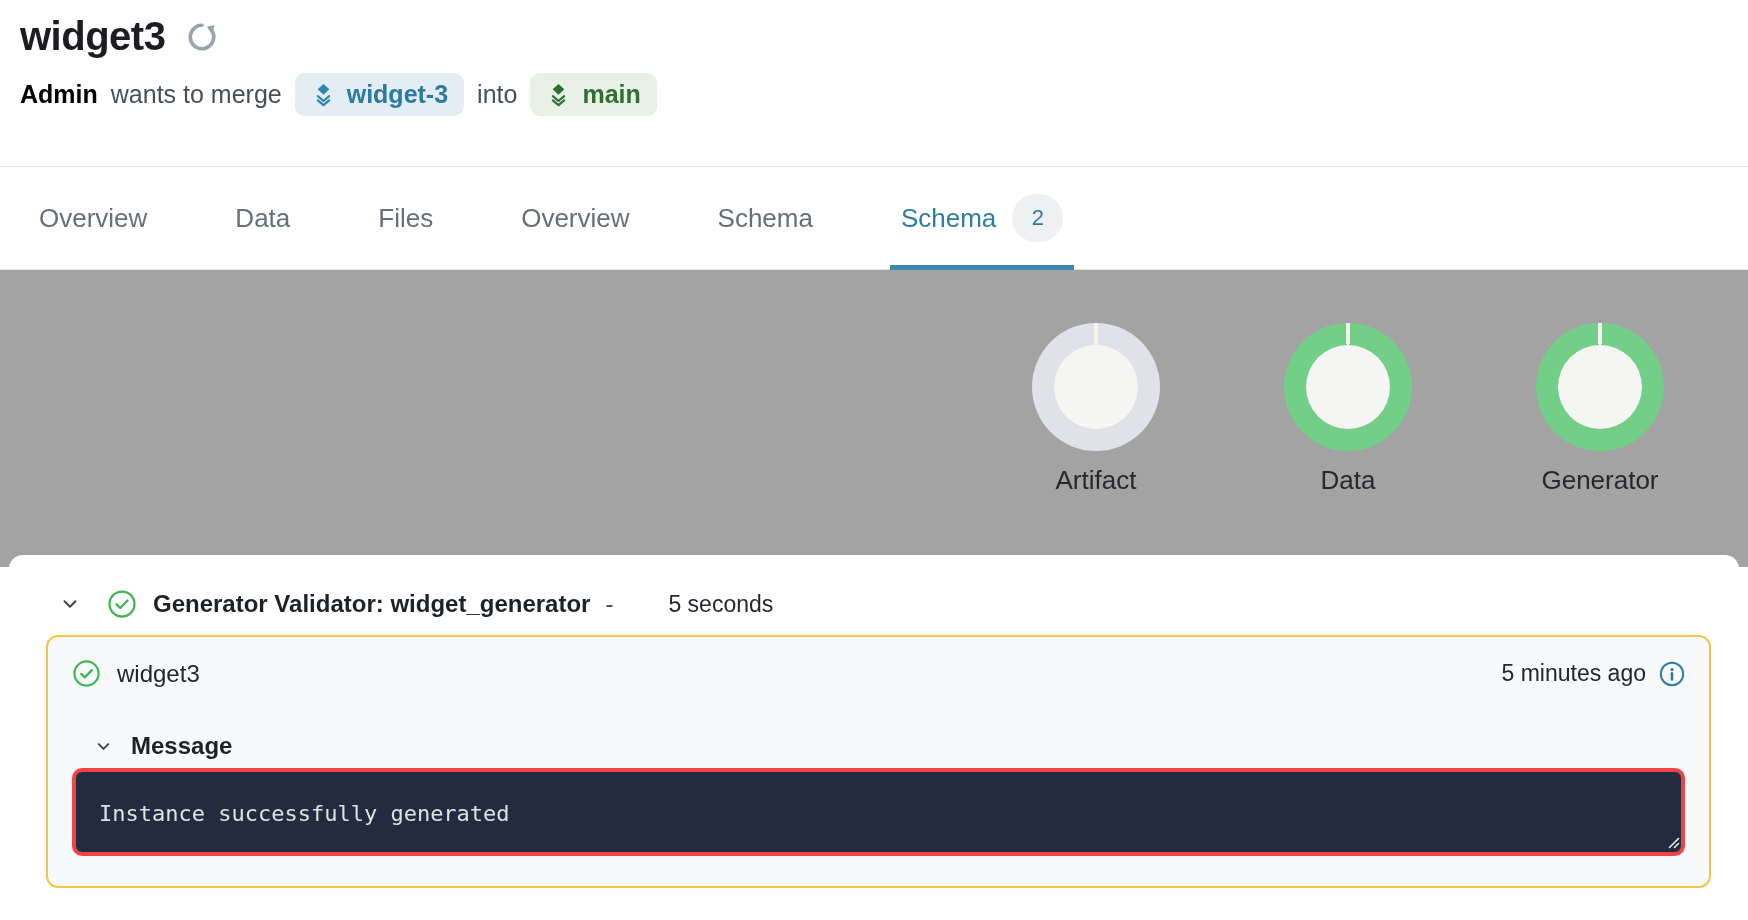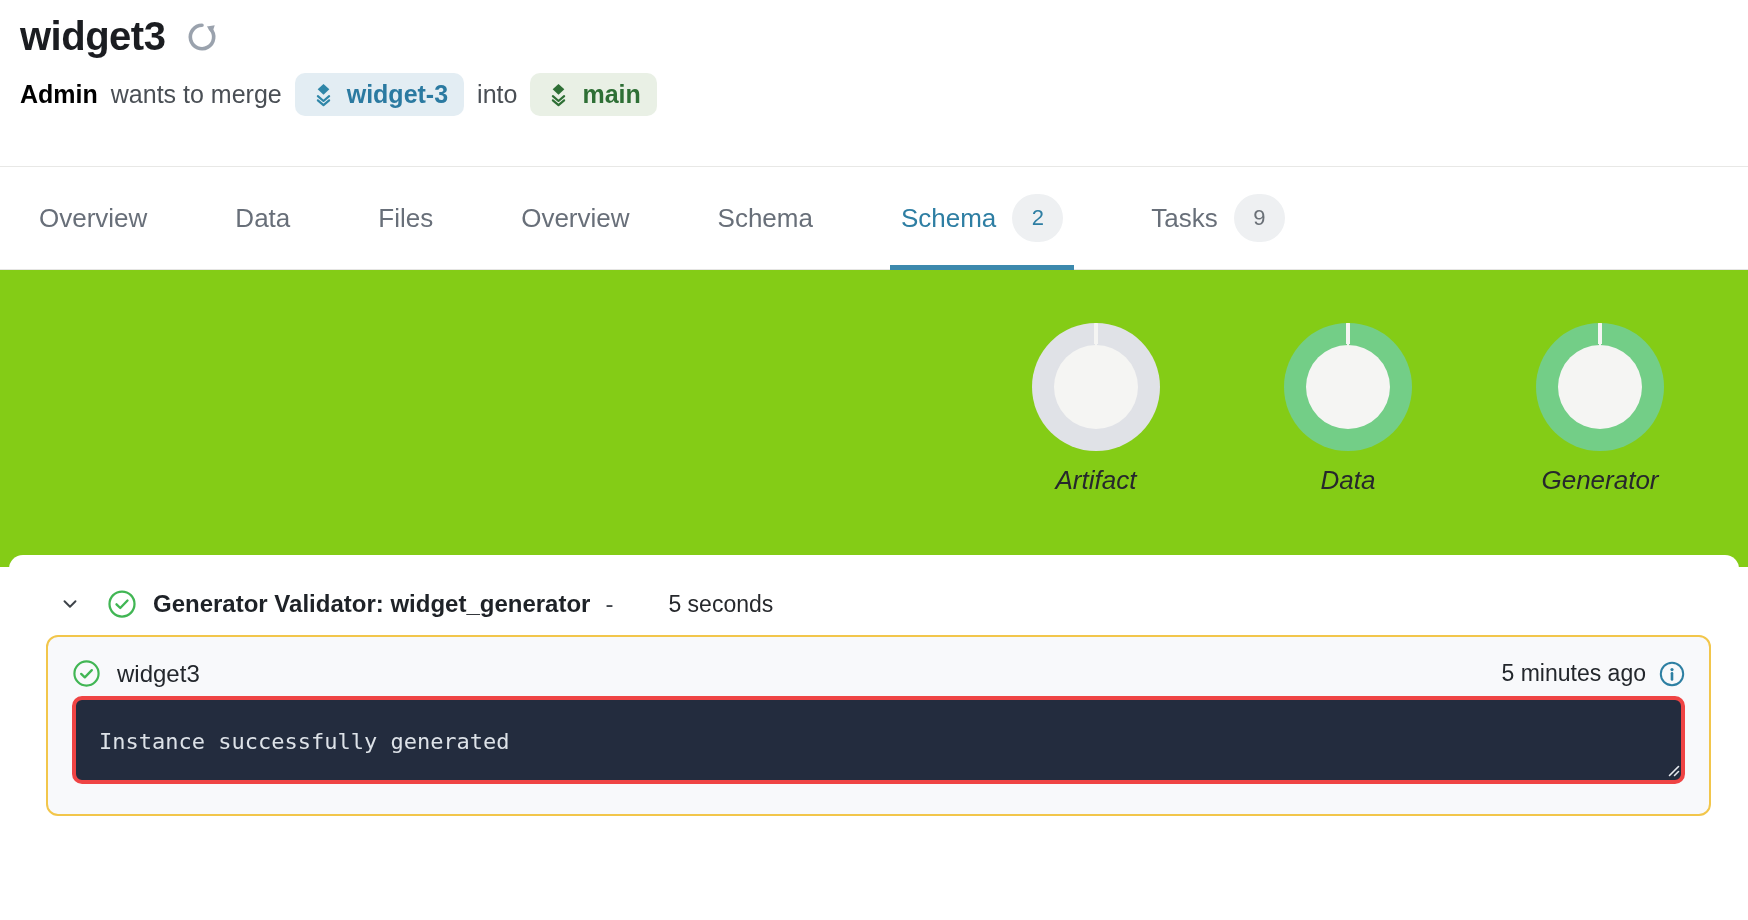--- a/index.html
+++ b/index.html
@@ -25,21 +25,21 @@
             display:flex; align-items:center; padding-left:28px; gap:66px; background:#fff; }
   .tab { position:relative; height:100%; display:flex; align-items:center; gap:16px; padding:0 11px;
          font-size:26px; color:#686f79; cursor:pointer; white-space:nowrap; }
   .tab.active { color:#2e7ea3; font-weight:500; }
   .tab.active::after { content:""; position:absolute; left:0; right:0; bottom:-1px; height:5px; background:#3c89ad; }
   .tab-badge { min-width:51px; height:48px; padding:0 10px; border-radius:26px; background:#eef0f2;
                display:flex; align-items:center; justify-content:center; font-size:22px; font-weight:400; color:#6a7077; }
   .tab.active .tab-badge { color:#2e7ea3; }
 
   
-  .checks-strip { position:relative; height:297px; background:#84cc16;font-style:italic; }
+  .checks-strip { position:relative; height:297px; background:#a3a3a3; }
   .retry-all { position:absolute; left:772px; top:399px; transform:translateY(-299px);  }
   .retry-all { transform:none; top:400px; display:flex; align-items:center; gap:14px;
                font-size:28px; font-weight:500; color:#26282c; cursor:pointer; }
   .retry-all svg { width:30px; height:30px; }
   .donuts { position:absolute; left:1032px; top:53px; display:flex; gap:124px; }
   .donut-box { width:128px; display:flex; flex-direction:column; align-items:center; }
   .donut { width:128px; height:128px; border-radius:50%; position:relative; cursor:pointer; }
   .donut::after { content:""; position:absolute; inset:22px; border-radius:50%; background:#f5f5f3; }
   .donut-label { margin-top:14px; font-size:26px; color:#26282c; }
 
@@ -118,24 +118,20 @@
     </div>
     <div class="tab">
       <span>Overview</span>
     </div>
     <div class="tab">
       <span>Schema</span>
     </div>
     <div class="tab active">
       <span>Schema</span>
       <span class="tab-badge">2</span>
-    </div>
-    <div class="tab">
-      <span>Tasks</span>
-      <span class="tab-badge">9</span>
     </div>
   </div>
 
   <div class="checks-strip">
     <div class="retry-all">
       <span>Retry all</span>
       <svg viewBox="0 0 32 32" fill="none">
         <path d="M16 5 A11 11 0 1 0 23.78 8.22" stroke="#26282c" stroke-width="2.8" stroke-linecap="round"></path>
         <polygon points="20.9,6.2 27.6,5.3 25.3,12.4" fill="#26282c"></polygon>
       </svg>
@@ -185,20 +181,26 @@
           <span class="info-icon">
             <svg viewBox="0 0 26 26" fill="none">
               <circle cx="13" cy="13" r="11.2" stroke="#2d7fa2" stroke-width="2"></circle>
               <circle cx="13" cy="8.6" r="1.6" fill="#2d7fa2"></circle>
               <path d="M13 12.2 L13 18.4" stroke="#2d7fa2" stroke-width="2.6" stroke-linecap="round"></path>
             </svg>
           </span>
         </div>
       </div>
 
+      <div class="message-row">
+        <svg class="chev" viewBox="0 0 24 24" fill="none">
+          <path d="M6 9 L12 15 L18 9" stroke="#3d4248" stroke-width="2.4" stroke-linecap="round" stroke-linejoin="round"></path>
+        </svg>
+        <span>Message</span>
+      </div>
 
       <div class="message-wrap">
         <textarea class="message-box" readonly="" spellcheck="false" style="">Instance successfully generated</textarea>
         <svg class="resize-grip" width="15" height="15" viewBox="0 0 15 15">
           <path d="M13.5 4.5 L4.5 13.5 M13.5 9.5 L9.5 13.5" stroke="#e6e9ee" stroke-width="1.6" stroke-linecap="round"></path>
         </svg>
       </div>
     </div>
 
   </div>

